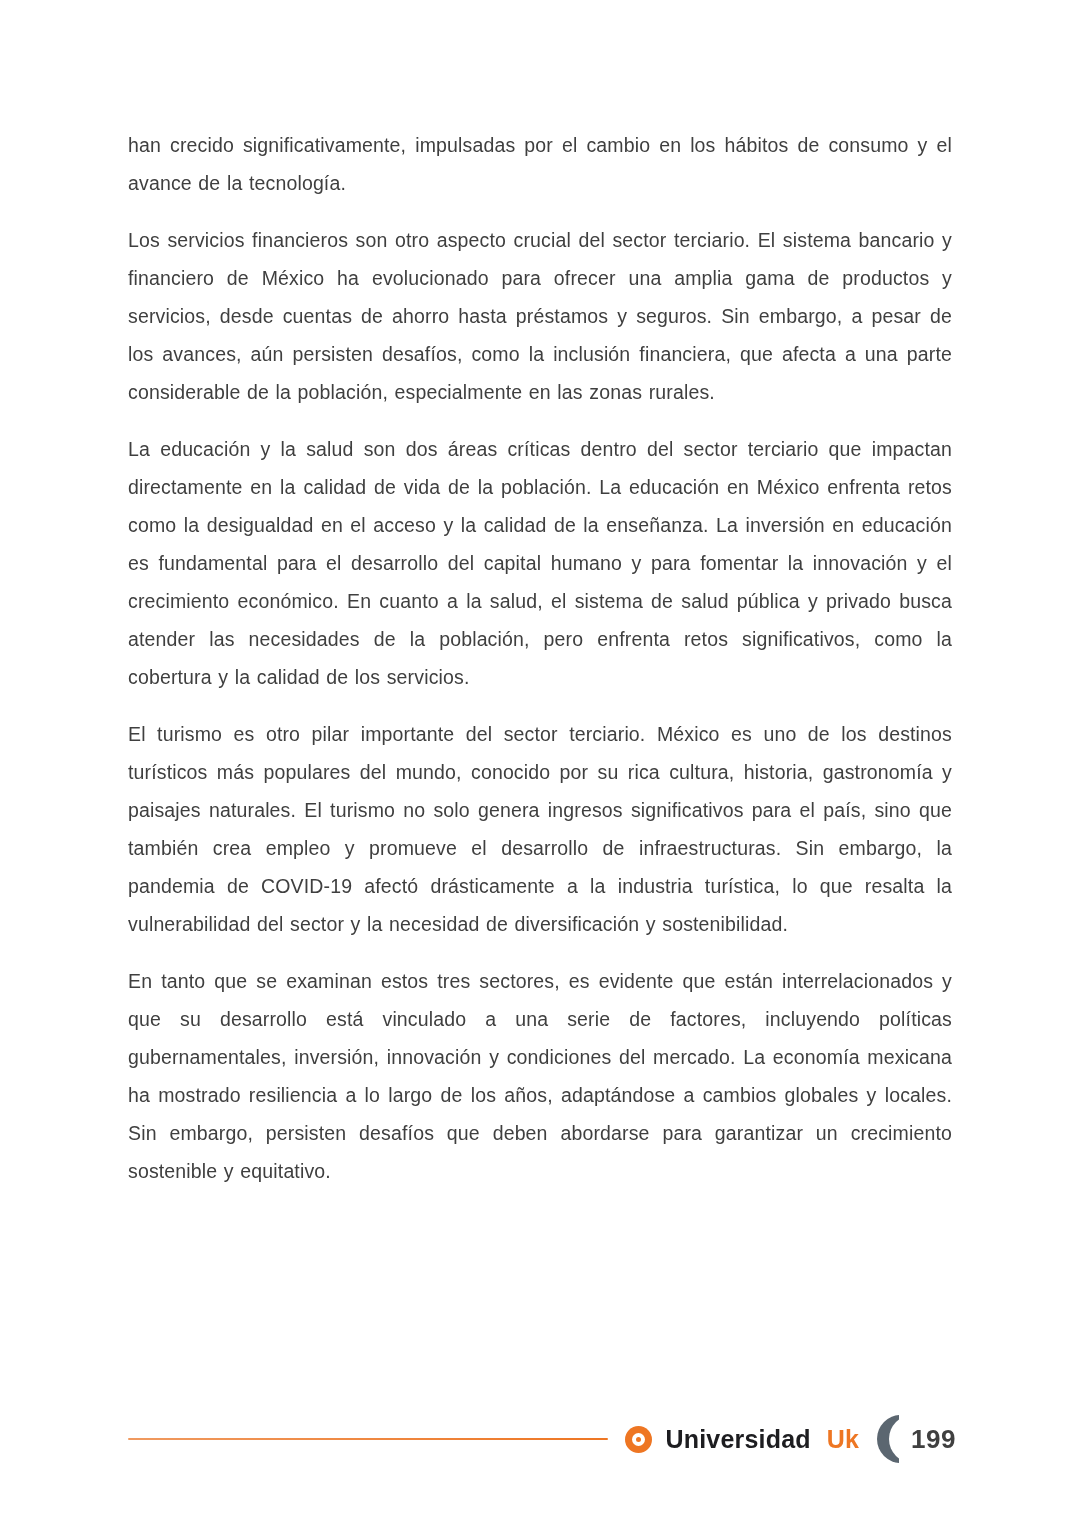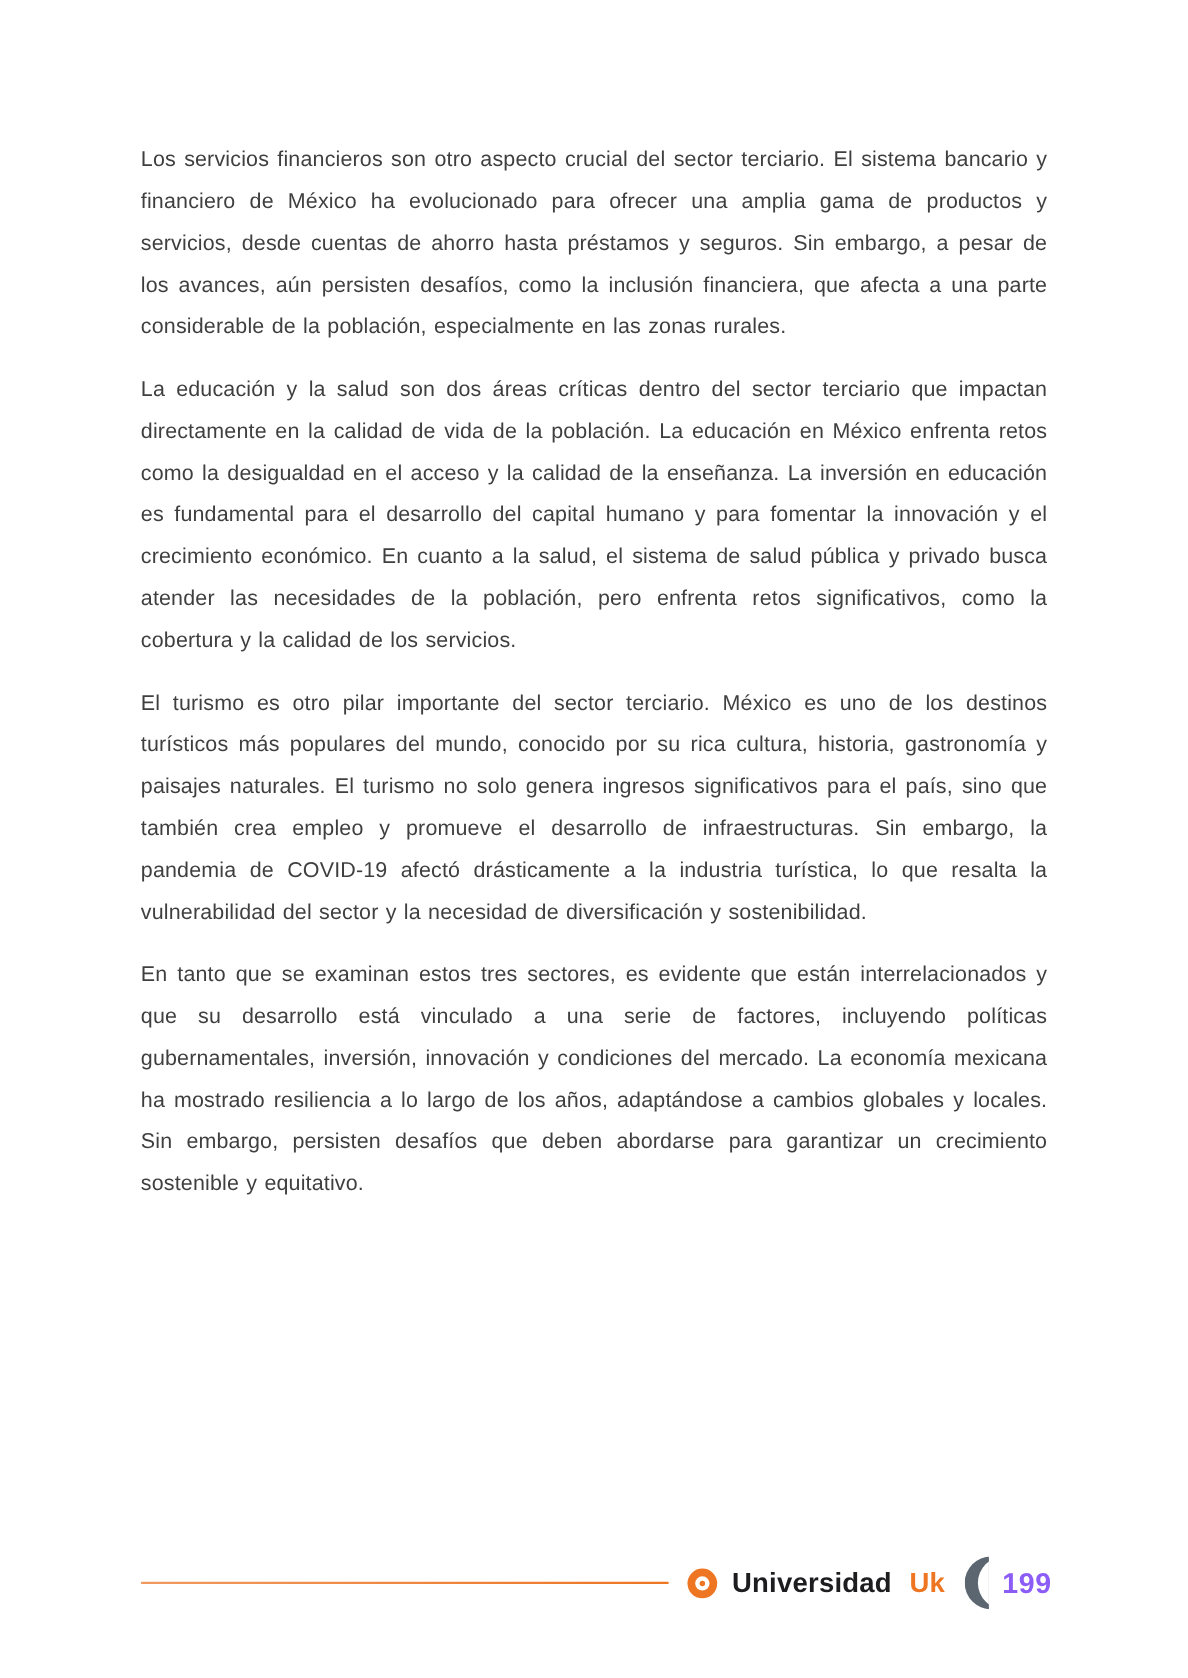--- a/index.html
+++ b/index.html
@@ -105,28 +105,29 @@
     top: 0;
     width: 48px;
     height: 48px;
     border-radius: 50%;
     background: #ffffff;
   }
   .page-number {
     flex: 0 0 auto;
     font-size: 26px;
     font-weight: 600;
-    color: #8b5cf6;
+    color: #404040;
     letter-spacing: 0.5px;
   }
 </style>
 </head>
 <body>
 
 <main class="page-content">
+  <p class="para">han crecido significativamente, impulsadas por el cambio en los hábitos de consumo y el avance de la tecnología.</p>
   <p class="para">Los servicios financieros son otro aspecto crucial del sector terciario. El sistema bancario y financiero de México ha evolucionado para ofrecer una amplia gama de productos y servicios, desde cuentas de ahorro hasta préstamos y seguros. Sin embargo, a pesar de los avances, aún persisten desafíos, como la inclusión financiera, que afecta a una parte considerable de la población, especialmente en las zonas rurales.</p>
   <p class="para">La educación y la salud son dos áreas críticas dentro del sector terciario que impactan directamente en la calidad de vida de la población. La educación en México enfrenta retos como la desigualdad en el acceso y la calidad de la enseñanza. La inversión en educación es fundamental para el desarrollo del capital humano y para fomentar la innovación y el crecimiento económico. En cuanto a la salud, el sistema de salud pública y privado busca atender las necesidades de la población, pero enfrenta retos significativos, como la cobertura y la calidad de los servicios.</p>
   <p class="para">El turismo es otro pilar importante del sector terciario. México es uno de los destinos turísticos más populares del mundo, conocido por su rica cultura, historia, gastronomía y paisajes naturales. El turismo no solo genera ingresos significativos para el país, sino que también crea empleo y promueve el desarrollo de infraestructuras. Sin embargo, la pandemia de COVID-19 afectó drásticamente a la industria turística, lo que resalta la vulnerabilidad del sector y la necesidad de diversificación y sostenibilidad.</p>
   <p class="para">En tanto que se examinan estos tres sectores, es evidente que están interrelacionados y que su desarrollo está vinculado a una serie de factores, incluyendo políticas gubernamentales, inversión, innovación y condiciones del mercado. La economía mexicana ha mostrado resiliencia a lo largo de los años, adaptándose a cambios globales y locales. Sin embargo, persisten desafíos que deben abordarse para garantizar un crecimiento sostenible y equitativo.</p>
 </main>
 
 <footer class="page-footer">
   <div class="footer-rule"></div>
   <div class="target-icon">
     <div class="ring">

